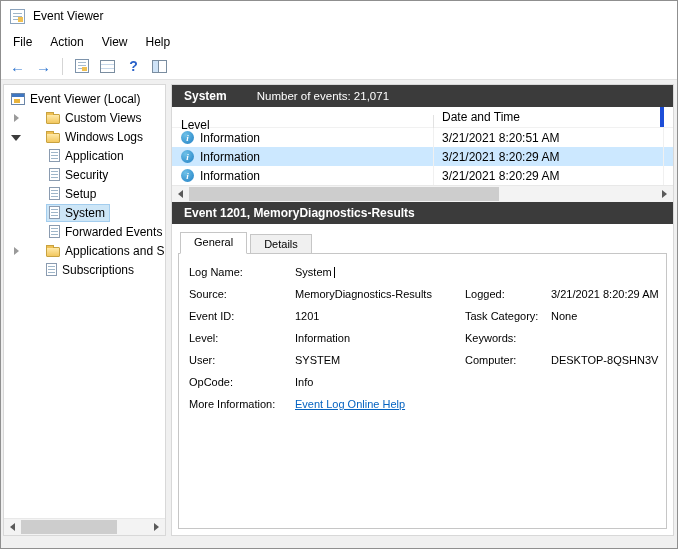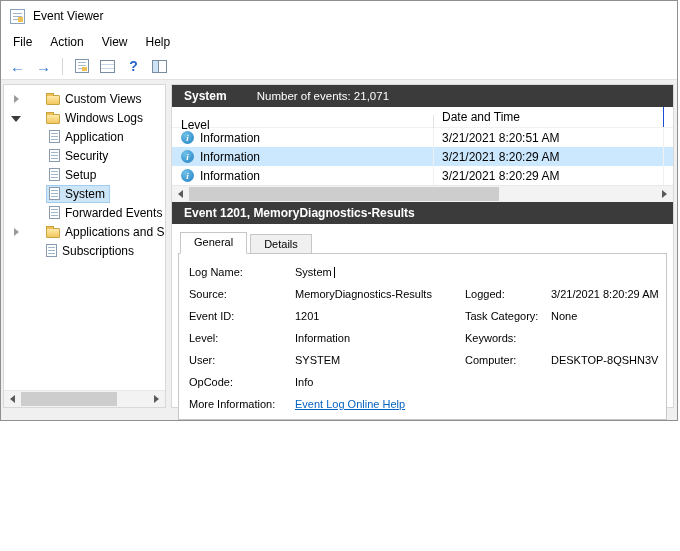--- a/index.html
+++ b/index.html
@@ -1,18 +1,18 @@
 <!DOCTYPE html>
 <html><head>
 <meta charset="utf-8">
 <style>
   html,body{margin:0;padding:0;background:#fff;}
   *{box-sizing:border-box;}
   .window{
-    width:678px;height:421px;border:1px solid #8f8f8f;position:relative;
+    width:678px;height:549px;border:1px solid #8f8f8f;position:relative;
     font-family:"Liberation Sans","DejaVu Sans",sans-serif;font-size:12px;color:#000;
     background:#6d28d9;overflow:hidden;
   }
   
   .titlebar{height:30px;background:#fff;display:flex;align-items:center;padding-left:9px;}
   .app-icon{width:15px;height:15px;border:1px solid #8ba3bd;background:#fff;position:relative;margin-right:8px;flex:none;}
   .app-icon::before{content:"";position:absolute;left:2px;right:2px;top:3px;height:8px;
     background:repeating-linear-gradient(#9fb6c9 0 1px,transparent 1px 3px);}
   .app-icon::after{content:"";position:absolute;right:1px;bottom:1px;width:5px;height:5px;background:#f0c052;}
   .title-text{font-size:12px;}
@@ -62,21 +62,21 @@
   .tri-left{border-right:5px solid #5a5a5a;border-top:4px solid transparent;border-bottom:4px solid transparent;}
   .tri-right{border-left:5px solid #5a5a5a;border-top:4px solid transparent;border-bottom:4px solid transparent;}
   .sb-thumb{position:absolute;left:17px;top:1px;height:14px;background:#cdcdcd;}
   .tree-hscroll{position:absolute;left:0;right:0;bottom:0;height:17px;background:#f3f3f3;border-top:1px solid #e8e8e8;}
   
   .dark-bar{height:22px;background:#3b3b3b;color:#fff;display:flex;align-items:center;padding:0 12px;flex:none;}
   .list-title{font-weight:bold;font-size:12px;margin-right:30px;}
   .list-count{font-size:11.5px;}
   .table-header{height:21px;display:flex;align-items:center;font-size:12px;flex:none;border-bottom:1px solid #f1f1f1;}
   .col-level{width:262px;padding-left:9px;border-right:1px solid #e2e2e2;height:100%;display:flex;align-items:center;margin-top:15px;}
-  .col-date{width:230px;padding-left:8px;border-right:1px solid #1d4ed8;height:100%;display:flex;align-items:center;}
+  .col-date{width:230px;padding-left:8px;border-right:4px solid #1d4ed8;height:100%;display:flex;align-items:center;}
   .rows{flex:none;}
   .erow{height:19px;display:flex;align-items:center;}
   .erow.selected{background:#cce8ff;}
   .cell-level{width:262px;padding-left:9px;display:flex;align-items:center;gap:6px;border-right:1px solid #f0f0f0;height:100%;}
   .cell-date{width:230px;padding-left:8px;border-right:1px solid #f0f0f0;height:100%;display:flex;align-items:center;}
   .info-icon{width:13px;height:13px;border-radius:50%;flex:none;
     background:radial-gradient(circle at 35% 30%,#6fc1e8,#1f7fc4);
     color:#fff;font:italic bold 9px "Liberation Serif","DejaVu Serif",serif;
     display:flex;align-items:center;justify-content:center;}
   
@@ -129,20 +129,26 @@
     <span class="tb-btn">
       <span class="panes-icon"></span>
     </span>
   </div>
 
   <div class="body">
 
     <div class="tree-pane">
       <div class="tree">
 
+        <div class="titem lvl0">
+          <span class="node">
+            <span class="console-icon"></span>
+            <span class="tlabel">Event Viewer (Local)</span>
+          </span>
+        </div>
 
         <div class="titem lvl1">
           <span class="exp collapsed"></span>
           <span class="node">
             <span class="folder-icon"></span>
             <span class="tlabel">Custom Views</span>
           </span>
         </div>
 
         <div class="titem lvl1">

